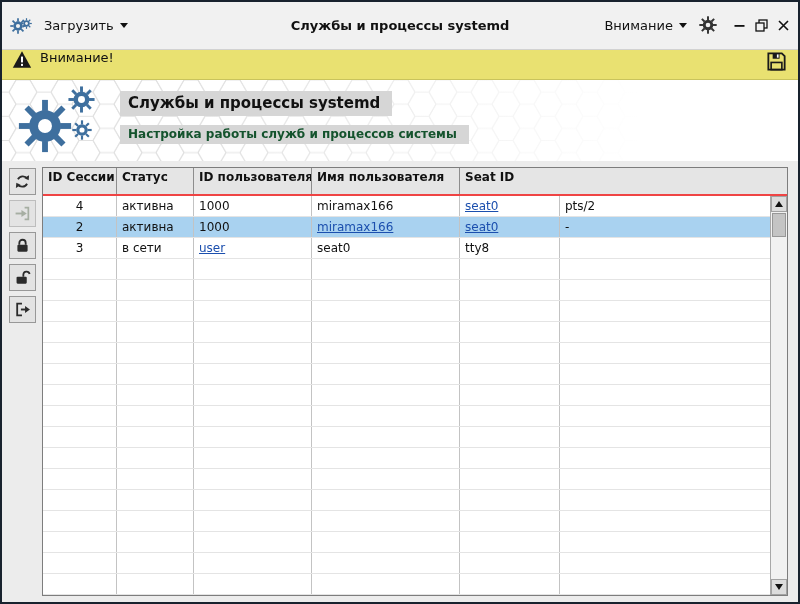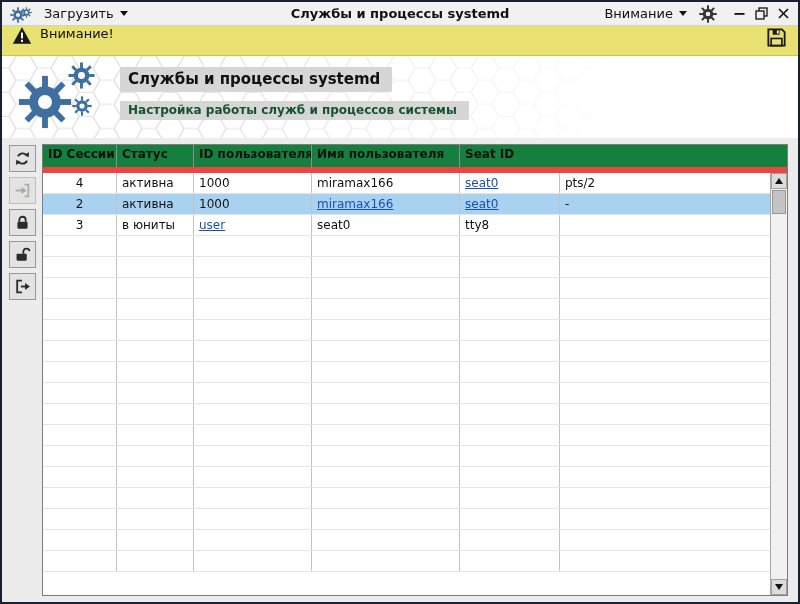--- a/index.html
+++ b/index.html
@@ -3,21 +3,21 @@
 <meta charset="utf-8">
 <style>
   * { box-sizing: border-box; margin: 0; padding: 0; }
   html,body { width: 800px; height: 604px; }
   body { font-family: "DejaVu Sans", "Liberation Sans", sans-serif; background: #888; }
 
   .window { width: 800px; height: 604px; border: 2px solid #18222e; background: #ececec;
             display: flex; flex-direction: column; overflow: hidden; }
 
   
-  .titlebar { height: 24px; background: #f1f1f1; border-bottom: 1px solid #d2d2d2;
+  .titlebar { height: 48px; background: #f1f1f1; border-bottom: 1px solid #d2d2d2;
               display: flex; align-items: center; padding: 0 8px; }
   .tb-left { display: flex; align-items: center; gap: 10px; flex: 1; }
   .tb-title { flex: 2; text-align: center; font-weight: bold; font-size: 13px; color: #111; }
   .tb-right { flex: 1; display: flex; align-items: center; justify-content: flex-end; gap: 12px; }
   .menu-btn { display: inline-flex; align-items: center; gap: 6px; background: none; border: none;
               font-family: inherit; font-size: 13px; color: #111; cursor: pointer; }
   .caret { width: 0; height: 0; border-left: 4px solid transparent; border-right: 4px solid transparent;
            border-top: 5px solid #111; display: inline-block; }
   .app-icon { position: relative; width: 24px; height: 22px; display: inline-block; }
   .gear-btn { width: 18px; height: 18px; display: inline-flex; cursor: pointer; }
@@ -65,21 +65,21 @@
           padding-top: 1px; }
   .tool-btn { width: 27px; height: 27px; border: 1px solid #989898; background: #e3e3e3;
               display: inline-flex; align-items: center; justify-content: center;
               color: #2b2b2b; cursor: pointer; }
   .tool-btn.disabled { color: #a6aea2; border-color: #bdbdbd; }
   .tool-btn svg { width: 17px; height: 17px; }
 
   .table-area { flex: 1; border: 1px solid #7d7d7d; background: #ffffff;
                 display: flex; flex-direction: column; }
   .thead { display: grid; grid-template-columns: 74px 77px 118px 148px 100px 1fr;
-           background: #15803d; border-bottom: 6px solid #ef4444; height: 28px; }
+           background: #e5e5e5; border-bottom: 2px solid #ef4444; height: 28px; }
   .th { font-size: 12px; font-weight: bold; color: #111; padding: 2px 5px;
         border-right: 1px solid #8d8d8d; white-space: nowrap; overflow: hidden; }
   .th:last-child { border-right: none; }
   .tbody { flex: 1; position: relative; overflow: hidden; }
   .rows {}
   .tr { display: grid; grid-template-columns: 74px 77px 118px 148px 100px 1fr; height: 21px;
         border-bottom: 1px solid #e4e4e4; }
   .tr.selected { background: #a9d2f0; }
   .td { font-size: 12px; color: #111; padding: 2.5px 5px; border-right: 1px solid #c3c3c3;
         white-space: nowrap; overflow: hidden; }
@@ -334,21 +334,21 @@
             <div class="tr selected">
               <div class="td center">2</div>
               <div class="td">активна</div>
               <div class="td">1000</div>
               <div class="td"><a class="cell-link">miramax166</a></div>
               <div class="td"><a class="cell-link">seat0</a></div>
               <div class="td">-</div>
             </div>
             <div class="tr">
               <div class="td center">3</div>
-              <div class="td">в юниты</div>
+              <div class="td">в сети</div>
               <div class="td"><a class="cell-link">user</a></div>
               <div class="td">seat0</div>
               <div class="td">tty8</div>
             </div>
             <div class="tr">
               <div class="td"></div>
               <div class="td"></div>
               <div class="td"></div>
               <div class="td"></div>
               <div class="td"></div>

